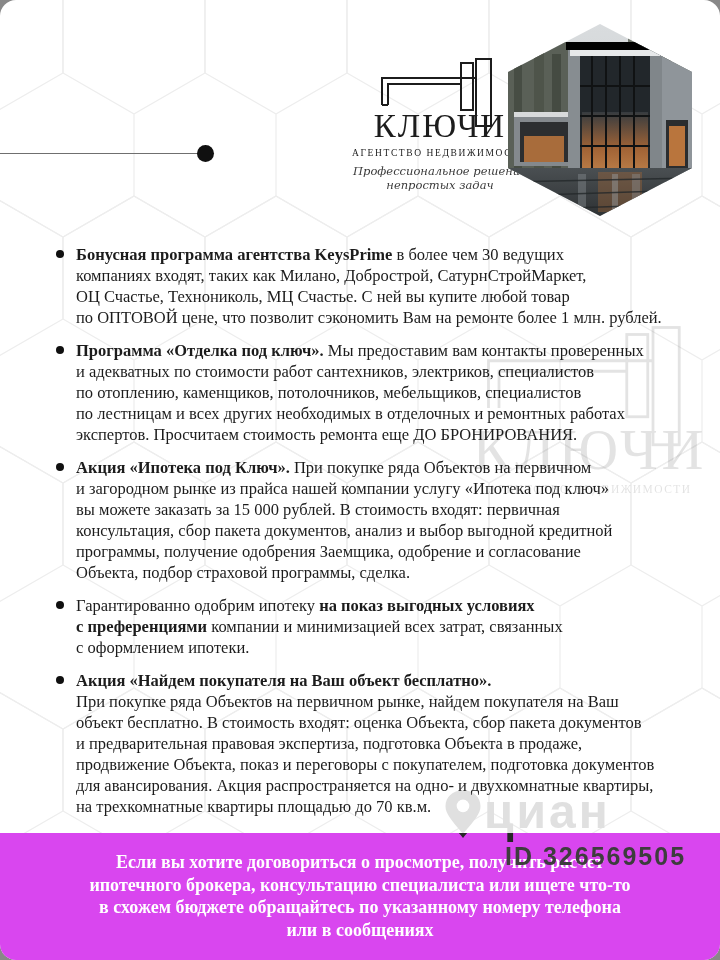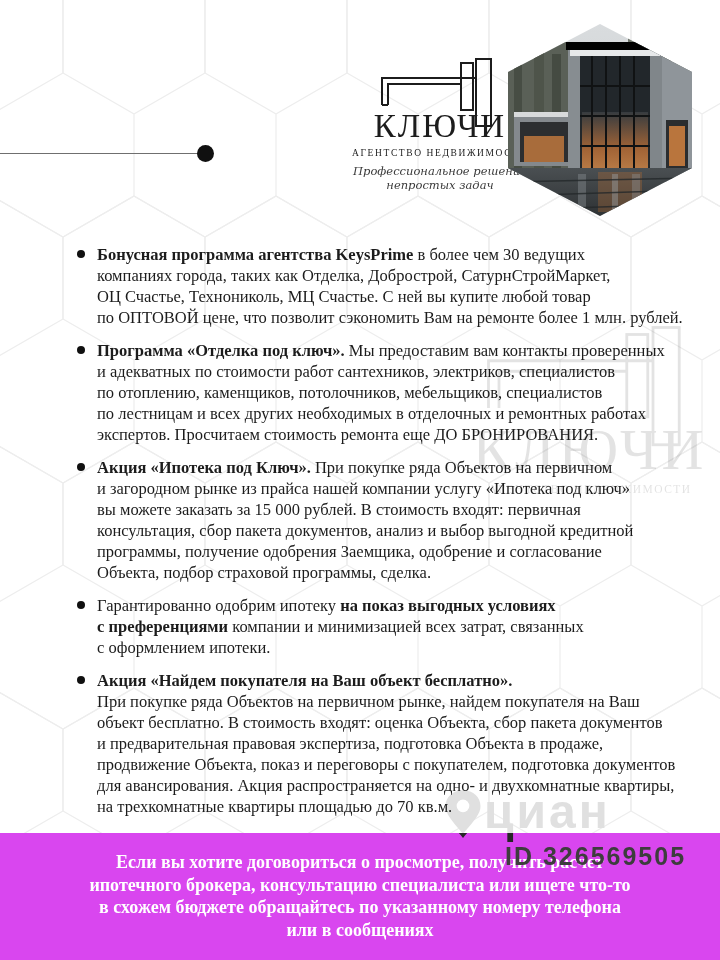--- a/index.html
+++ b/index.html
@@ -1,38 +1,38 @@
 <!DOCTYPE html>
 <html><head>
 <meta charset="utf-8">
 <style>
   html,body{margin:0;padding:0;background:#888;}
   .page{position:relative;width:720px;height:960px;margin:0 auto;background:#ffffff;overflow:hidden;
-        font-family:"Liberation Serif", serif;color:#1c1c1c;}
+        font-family:"Liberation Serif", serif;color:#1c1c1c;border-radius:16px;}
   .hexbg{position:absolute;left:0;top:0;z-index:0;}
   
   .decor-line{position:absolute;left:0;top:153px;width:199px;height:1px;background:#6f6f6f;z-index:2;}
   .decor-dot{position:absolute;left:197px;top:145px;width:17px;height:17px;border-radius:50%;background:#101010;z-index:2;}
   
   .logo{position:absolute;left:340px;top:56px;width:200px;text-align:center;z-index:2;}
   .logo-mark{display:block;margin:0 auto -24px auto;}
   .logo-name{font-size:33px;letter-spacing:2px;font-weight:400;line-height:1;}
   .logo-sub{font-size:9.5px;letter-spacing:1.6px;margin-top:5px;color:#222;}
   .logo-tagline{font-size:11.5px;font-style:italic;margin-top:6px;line-height:1.25;color:#3a3a3a;
                 font-family:"DejaVu Serif", serif;}
   
   .hero-hex{position:absolute;left:508px;top:24px;width:184px;height:192px;z-index:2;
             clip-path:polygon(50% 0,100% 25%,100% 75%,50% 100%,0 75%,0 25%);}
   
   .ghost{position:absolute;left:462px;top:322px;width:256px;text-align:center;z-index:1;opacity:.16;color:#555;}
   .ghost .logo-mark{margin-bottom:-38px;}
   .ghost-name{font-size:58px;letter-spacing:4px;line-height:1;}
   .ghost-sub{font-size:11.5px;letter-spacing:1.5px;margin-top:4px;}
   
-  .bullets{position:absolute;left:0;top:244px;width:616px;z-index:2;padding-left:21px;}
+  .bullets{position:absolute;left:0;top:244px;width:616px;z-index:2;}
   .bullet{position:relative;padding-left:76px;margin-bottom:12px;}
   .bullet p{margin:0;font-size:16.5px;line-height:21px;white-space:nowrap;}
   .bullet .dot{position:absolute;left:56px;top:6px;width:8px;height:8px;border-radius:50%;background:#101010;}
   .b{font-weight:700;}
   
   .wm-white{position:absolute;left:442px;top:788px;width:278px;height:45px;overflow:hidden;z-index:1;
             color:#e0e0e0;display:flex;align-items:flex-start;}
   .wm-brand{font-family:"Liberation Sans", sans-serif;font-weight:700;font-size:48px;line-height:48px;
             letter-spacing:3px;}
   
@@ -158,21 +158,21 @@
         <rect x="96" y="3" width="15" height="67"></rect>
       </g>
     </svg>
     <div class="ghost-name">КЛЮЧИ</div>
     <div class="ghost-sub">АГЕНТСТВО НЕДВИЖИМОСТИ</div>
   </div>
 
   <main class="bullets">
     <div class="bullet">
       <span class="dot"></span>
-      <p><span class="b">Бонусная программа агентства KeysPrime</span><span> в более чем 30 ведущих</span><br><span>компаниях города, таких как Отделка, Добрострой, СатурнСтройМаркет,</span><br><span>ОЦ Счастье, Технониколь, МЦ Счастье. С ней вы купите любой товар</span><br><span>по ОПТОВОЙ цене, что позволит сэкономить Вам на ремонте более 1 млн. рублей.</span></p>
+      <p><span class="b">Бонусная программа агентства KeysPrime</span><span> в более чем 30 ведущих</span><br><span>компаниях входят, таких как Милано, Добрострой, СатурнСтройМаркет,</span><br><span>ОЦ Счастье, Технониколь, МЦ Счастье. С ней вы купите любой товар</span><br><span>по ОПТОВОЙ цене, что позволит сэкономить Вам на ремонте более 1 млн. рублей.</span></p>
     </div>
     <div class="bullet">
       <span class="dot"></span>
       <p><span class="b">Программа «Отделка под ключ».</span><span> Мы предоставим вам контакты проверенных</span><br><span>и адекватных по стоимости работ сантехников, электриков, специалистов</span><br><span>по отоплению, каменщиков, потолочников, мебельщиков, специалистов</span><br><span>по лестницам и всех других необходимых в отделочных и ремонтных работах</span><br><span>экспертов. Просчитаем стоимость ремонта еще ДО БРОНИРОВАНИЯ.</span></p>
     </div>
     <div class="bullet">
       <span class="dot"></span>
       <p><span class="b">Акция «Ипотека под Ключ».</span><span> При покупке ряда Объектов на первичном</span><br><span>и загородном рынке из прайса нашей компании услугу «Ипотека под ключ»</span><br><span>вы можете заказать за 15 000 рублей. В стоимость входят: первичная</span><br><span>консультация, сбор пакета документов, анализ и выбор выгодной кредитной</span><br><span>программы, получение одобрения Заемщика, одобрение и согласование</span><br><span>Объекта, подбор страховой программы, сделка.</span></p>
     </div>
     <div class="bullet">

